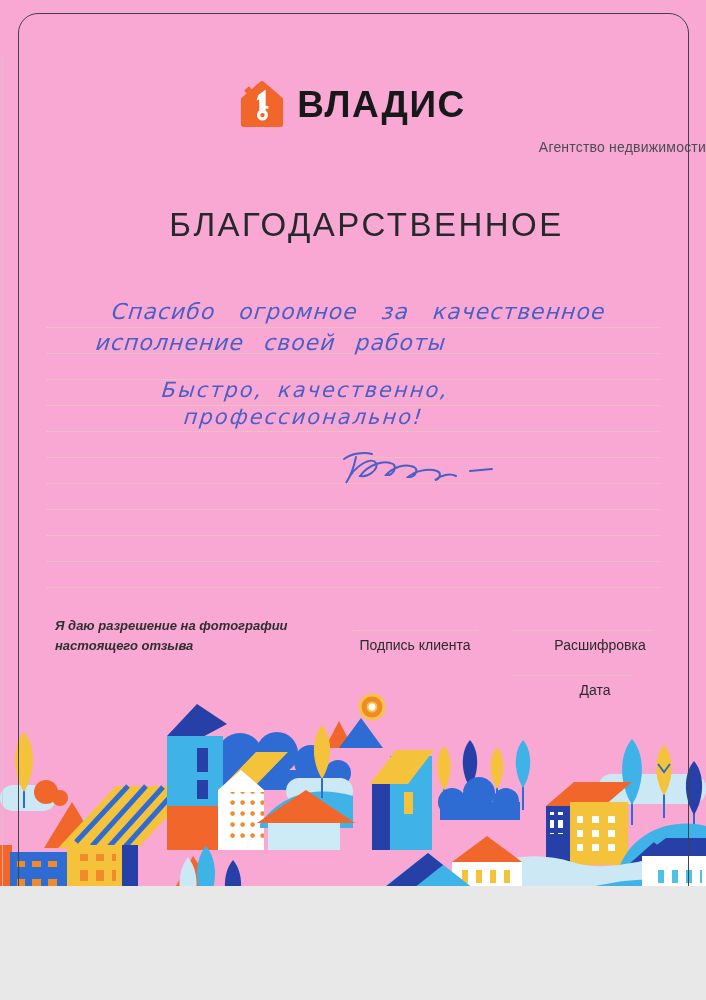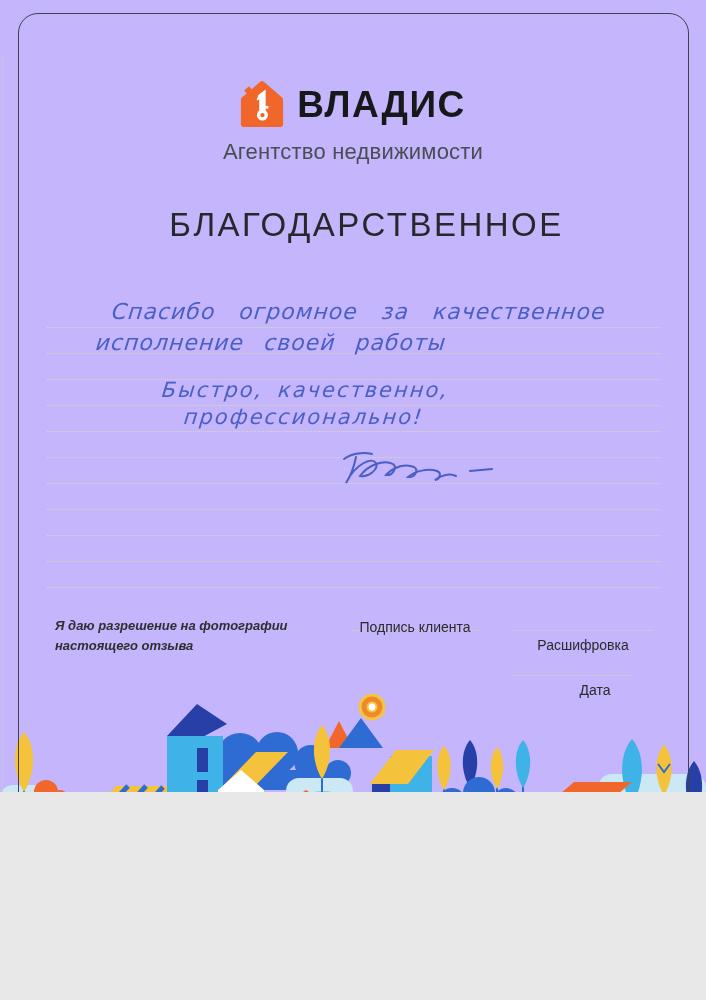--- a/index.html
+++ b/index.html
@@ -1,26 +1,26 @@
 <!DOCTYPE html>
 <html><head>
 <meta charset="utf-8">
 <style>
   html,body{margin:0;padding:0;background:#e8e8e8;}
-  .page{position:relative;width:706px;height:792px;background:#c4b5fd;overflow:hidden;
+  .page{position:relative;width:706px;height:886px;background:#f9a8d4;overflow:hidden;
         font-family:"Liberation Sans",sans-serif;}
   .frame{position:absolute;left:18px;top:13px;width:671px;height:964px;box-sizing:border-box;
          border:1.5px solid #3e434b;border-radius:20px;z-index:6;pointer-events:none;}
   .scan-edge-l{position:absolute;left:2px;top:55px;width:1px;height:930px;background:#c9c9c9;opacity:.7;z-index:7;}
   .scan-edge-b{position:absolute;left:0;top:998px;width:706px;height:2px;background:#b5b5b5;opacity:.6;z-index:7;}
 
   .logo-row{position:absolute;left:0;right:0;top:80px;display:flex;justify-content:center;
             align-items:center;gap:13px;z-index:3;}
   .brand-name{font-size:37px;font-weight:800;letter-spacing:1.5px;color:#17181a;}
-  .tagline{position:absolute;left:0;right:0;top:139px;text-align:center;font-size:22px;
+  .tagline{position:absolute;left:0;right:0;top:139px;text-align:right;font-size:14px;
            color:#494e53;letter-spacing:.2px;z-index:3;}
 
   .title{position:absolute;left:0;right:0;top:206px;text-align:center;color:#26282b;
          font-weight:300;font-size:33px;letter-spacing:2.5px;line-height:37px;z-index:3;margin-left:27px;}
 
   .sheet{position:absolute;left:0;top:0;width:706px;height:1000px;z-index:2;}
   .dl{position:absolute;left:47px;width:613px;height:0;border-top:1.5px dotted #ddd7b4;}
 
   .hw{position:absolute;font-family:"DejaVu Sans",sans-serif;font-style:italic;
       color:#4a5fc4;transform:skewX(-6deg);z-index:3;white-space:nowrap;}
@@ -30,22 +30,22 @@
   .hw4{left:184px;top:405px;font-size:21px;letter-spacing:2px;}
   .sig-svg{position:absolute;left:338px;top:447px;z-index:3;}
 
   .consent{position:absolute;left:55px;top:616px;width:300px;font-size:13px;font-style:italic;
            font-weight:bold;color:#2f2f2f;line-height:1.5;z-index:3;}
   .field-line{position:absolute;height:0;border-top:1.5px dotted #d9d3ae;z-index:3;}
   .fl-sig{left:352px;top:630px;width:126px;}
   .fl-tr{left:513px;top:630px;width:140px;}
   .fl-dt{left:513px;top:675px;width:118px;}
   .field-label{position:absolute;font-size:14px;color:#2b2b2b;text-align:center;z-index:3;}
-  .lb-sig{left:352px;top:619px;width:126px;}
-  .lb-tr{left:513px;top:637px;width:140px;}
+  .lb-sig{left:352px;top:637px;width:126px;}
+  .lb-tr{left:530px;top:637px;width:140px;}
   .lb-dt{left:536px;top:682px;width:118px;}
 
   .city{position:absolute;left:0;top:690px;width:706px;height:310px;z-index:1;}
 </style>
 </head>
 <body>
 
 <div class="page">
 
   <div class="logo-row">

